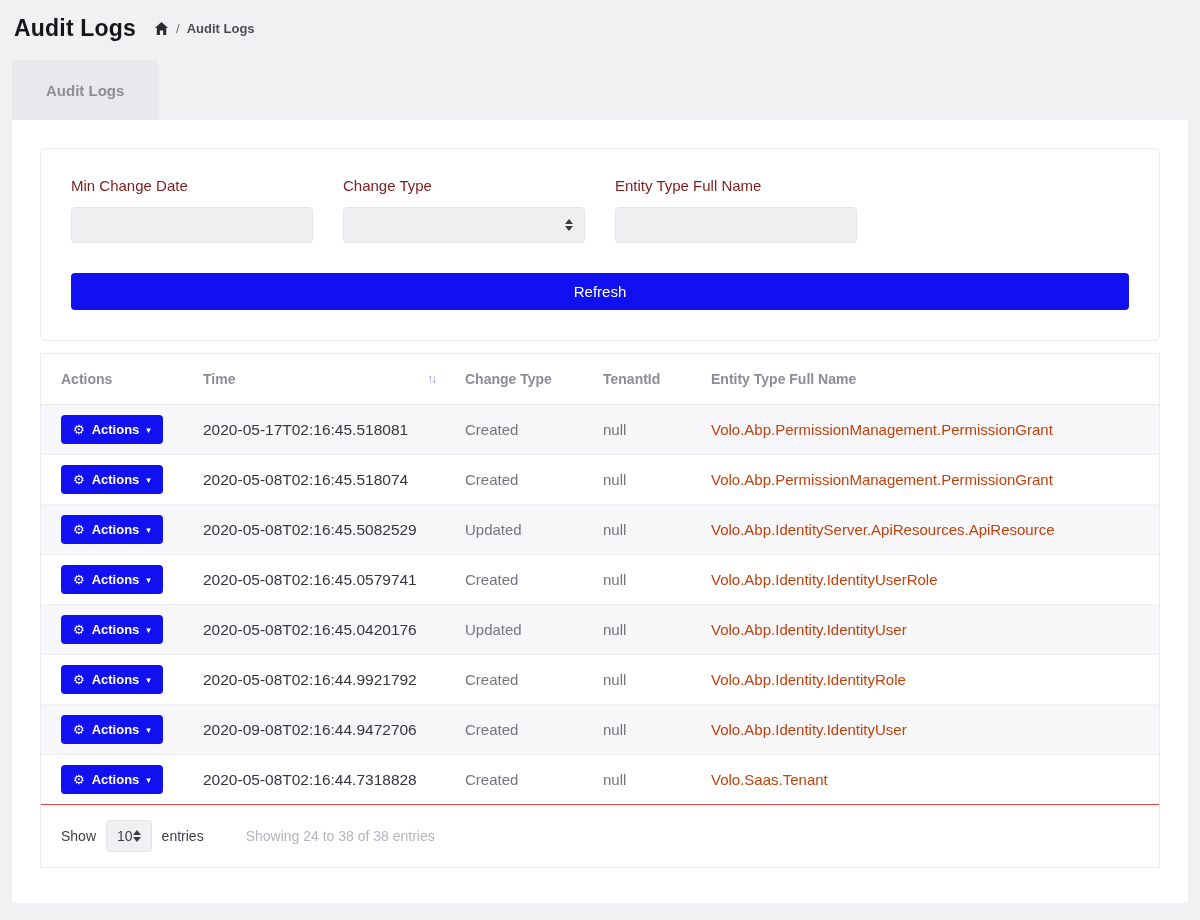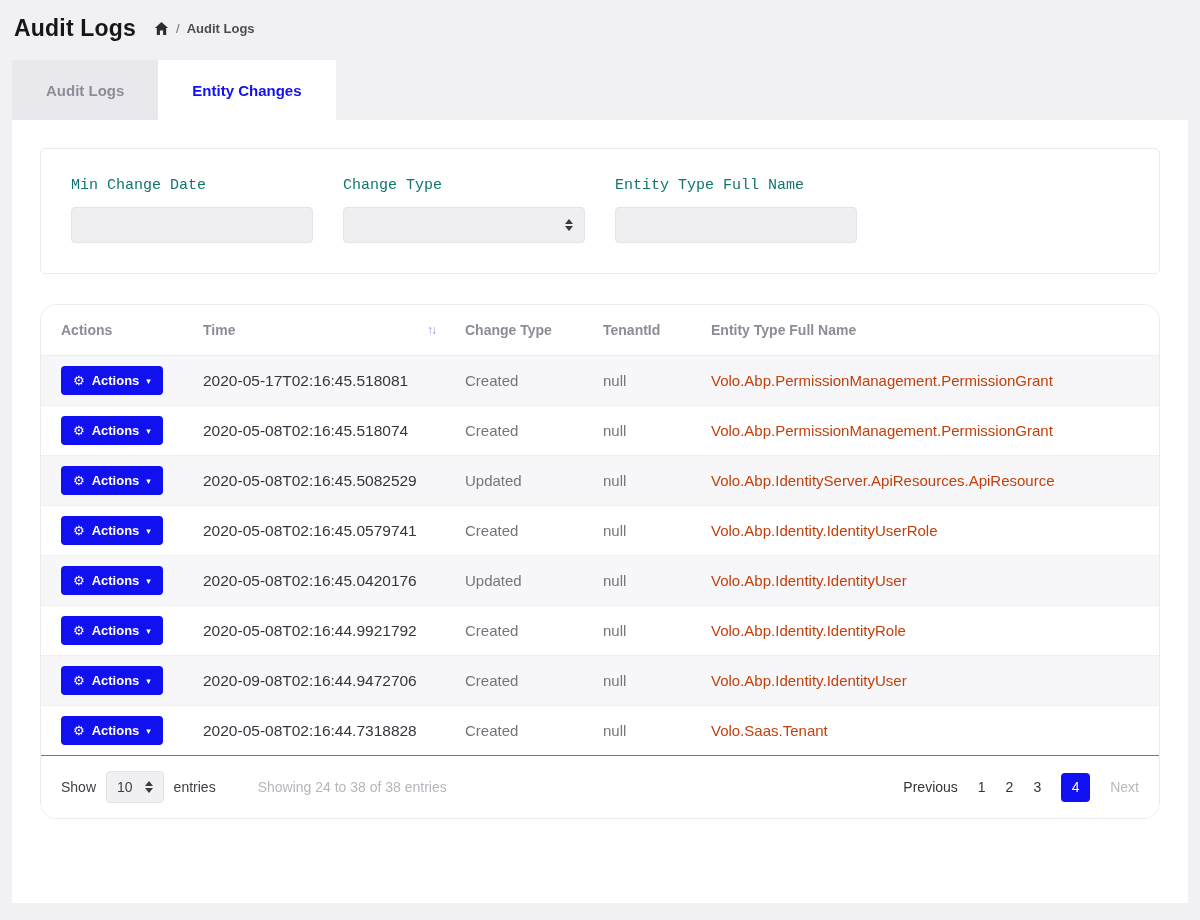--- a/index.html
+++ b/index.html
@@ -24,21 +24,21 @@
   .tab { height: 60px; display: flex; align-items: center; padding: 0 34px; font-size: 15px; font-weight: bold; cursor: pointer; }
   .tab.inactive { background: #e9e9ed; color: #8d8d98; }
   .tab.active { background: #ffffff; color: var(--primary); }
 
   
   .content { margin: 0 12px; background: #ffffff; padding: 28px; height: 783px; }
 
   
   .filter-card { border: 1px solid #ebebef; border-radius: 5px; padding: 28px 30px 30px 30px; }
   .filter-grid { display: grid; grid-template-columns: repeat(4, 1fr); gap: 30px; }
-  .field-label { display: block; font-size: 15px; color: #0f766e; margin-bottom: 13px; font-family: Liberation Mono, monospace; }
+  .field-label { display: block; font-size: 15px; color: #7f1d1d; margin-bottom: 13px; }
   .input, .select-box {
     height: 36px; width: 100%;
     background: #efeff1;
     border: 1px solid #e5e5e9;
     border-radius: 4px;
   }
   .select-box { position: relative; cursor: pointer; }
   .select-arrows {
     position: absolute; right: 11px; top: 50%; transform: translateY(-50%);
     display: flex; flex-direction: column; gap: 2px;
@@ -46,21 +46,21 @@
   .tri-up { width: 0; height: 0; border-left: 4px solid transparent; border-right: 4px solid transparent; border-bottom: 5px solid #3a3a42; }
   .tri-down { width: 0; height: 0; border-left: 4px solid transparent; border-right: 4px solid transparent; border-top: 5px solid #3a3a42; }
   .refresh-btn {
     margin-top: 30px; width: 100%; height: 37px;
     background: var(--primary); color: #ffffff;
     border: none; border-radius: 4px;
     font-size: 15px; font-family: inherit; cursor: pointer;
   }
 
   
-  .table-card { margin-top: 30px; border: 1px solid #ebebef; border-radius: 16px; overflow: hidden; }
+  .table-card { margin-top: 12px; border: 1px solid #ebebef; border-radius: 0; overflow: hidden; }
   table { width: 100%; border-collapse: collapse; }
   thead th {
     text-align: left; font-size: 14px; font-weight: bold; color: #8c8c97;
     padding: 17px 12px; background: #ffffff; border-bottom: 1px solid #ececf0;
   }
   th.col-actions, td.col-actions { width: 150px; padding-left: 20px; }
   th.col-time, td.col-time { width: 262px; }
   th.col-changetype, td.col-changetype { width: 138px; }
   th.col-tenant, td.col-tenant { width: 108px; }
   .th-time-wrap { display: flex; align-items: center; justify-content: space-between; padding-right: 6px; }
@@ -82,21 +82,21 @@
   .actions-btn .gear { font-size: 13px; font-weight: normal; }
   .actions-btn .caret { font-size: 9px; }
 
   
   .table-footer {
     display: flex; align-items: center;
     padding: 15px 20px; border-top: 1px solid #ef4444; background: #fff;
     font-size: 14px; color: #3e3e46;
   }
   .page-size {
-    display: inline-flex; align-items: center; gap: 12px;
+    display: inline-flex; align-items: center; 
     background: #f0f0f2; border: 1px solid #e2e2e6; border-radius: 4px;
     padding: 7px 10px; margin: 0 10px; cursor: pointer; font-size: 14px;
   }
   .page-size .select-arrows { position: static; transform: none; }
   .showing-text { color: #b5b5bd; margin-left: 42px; }
   .pagination { margin-left: auto; display: flex; align-items: center; gap: 20px; }
   .page-link { cursor: pointer; color: #33333b; }
   .page-link.prev { font-weight: normal; }
   .page-link.num.active {
     background: var(--primary); color: #fff;
@@ -116,21 +116,20 @@
           <path d="M8 1 L15 7.4 L13 7.4 L13 15 L9.7 15 L9.7 10 L6.3 10 L6.3 15 L3 15 L3 7.4 L1 7.4 Z" fill="#2b2b32"></path>
         </svg>
     </span>
     <span class="sep">/</span>
     <span>Audit Logs</span>
   </div>
 </div>
 
 <div class="tabstrip">
   <div class="tab inactive">Audit Logs</div>
-  <div class="tab active">Entity Changes</div>
 </div>
 
 <div class="content">
 
   <div class="filter-card">
     <div class="filter-grid">
       <div class="field">
         <label class="field-label">Min Change Date</label>
         <input class="input" type="text" value="" style="">
       </div>
@@ -141,20 +140,21 @@
               <span class="tri-up"></span>
               <span class="tri-down"></span>
             </span>
         </div>
       </div>
       <div class="field">
         <label class="field-label">Entity Type Full Name</label>
         <input class="input" type="text" value="" style="">
       </div>
     </div>
+    <button class="refresh-btn">Refresh</button>
   </div>
 
   <div class="table-card">
     <table>
       <thead>
         <tr>
           <th class="col-actions">Actions</th>
           <th class="col-time">
             <span class="th-time-wrap">
               <span>Time</span>
@@ -262,24 +262,16 @@
       <span>Show</span>
       <span class="page-size">
         <span>10</span>
         <span class="select-arrows">
             <span class="tri-up"></span>
             <span class="tri-down"></span>
           </span>
       </span>
       <span>entries</span>
       <span class="showing-text">Showing 24 to 38 of 38 entries</span>
-      <span class="pagination">
-        <span class="page-link prev">Previous</span>
-        <span class="page-link num">1</span>
-        <span class="page-link num">2</span>
-        <span class="page-link num">3</span>
-        <span class="page-link num active">4</span>
-        <span class="page-link next">Next</span>
-      </span>
     </div>
   </div>
 
 </div>
 
 </body></html>

